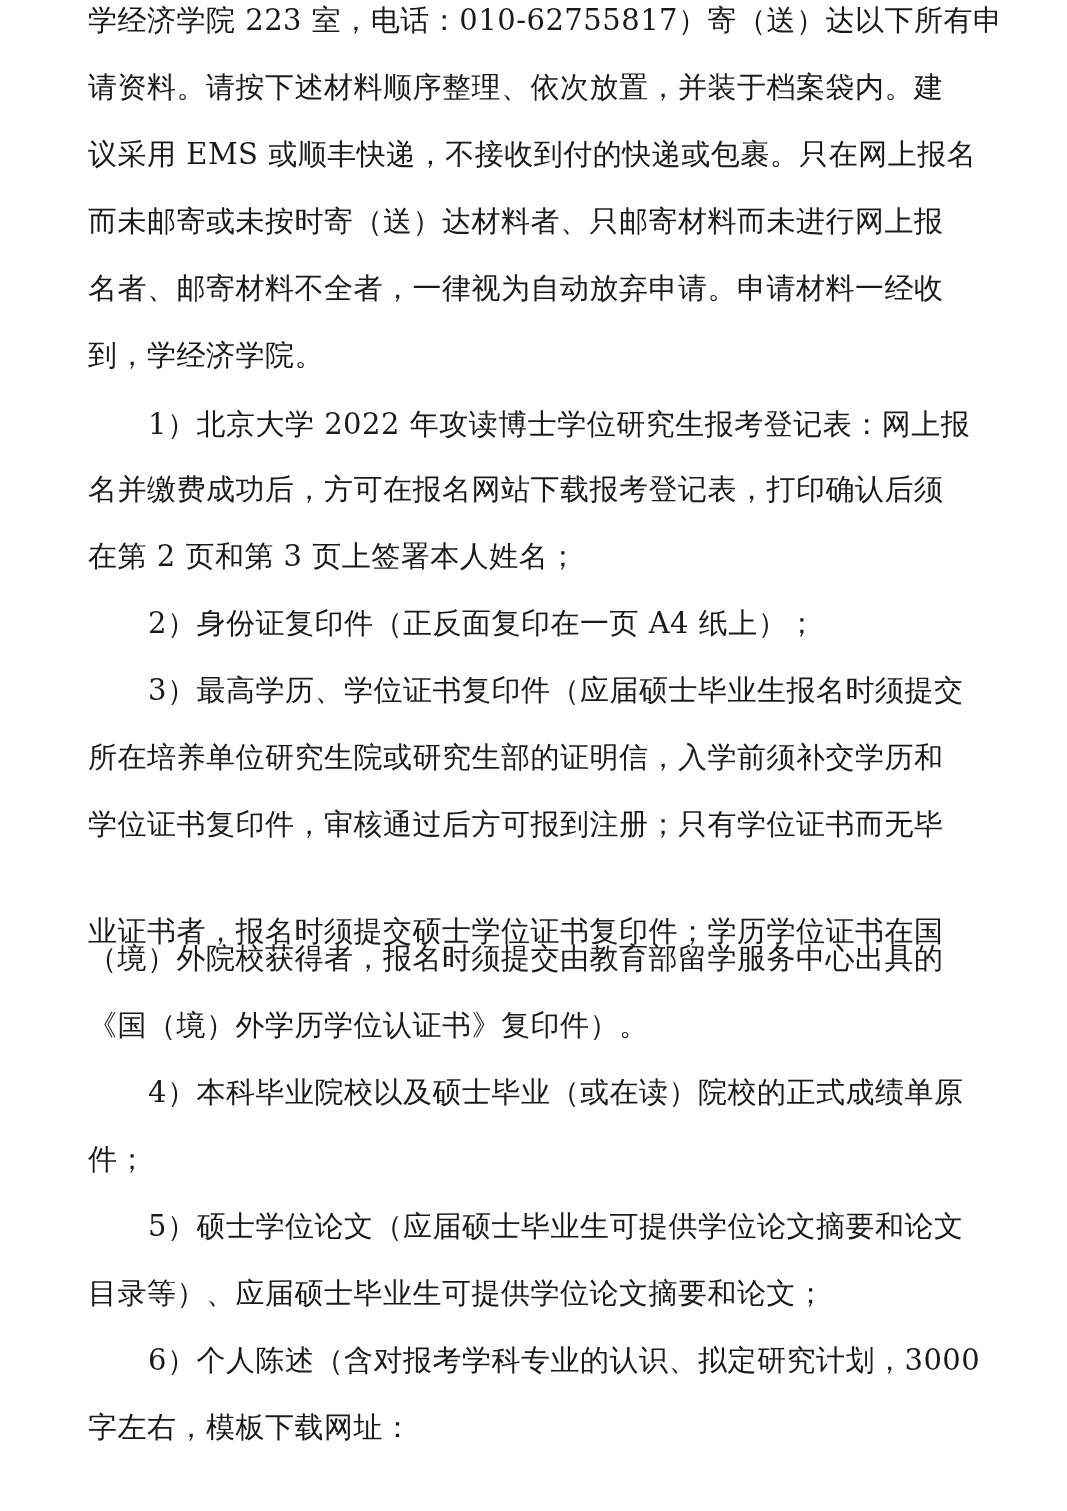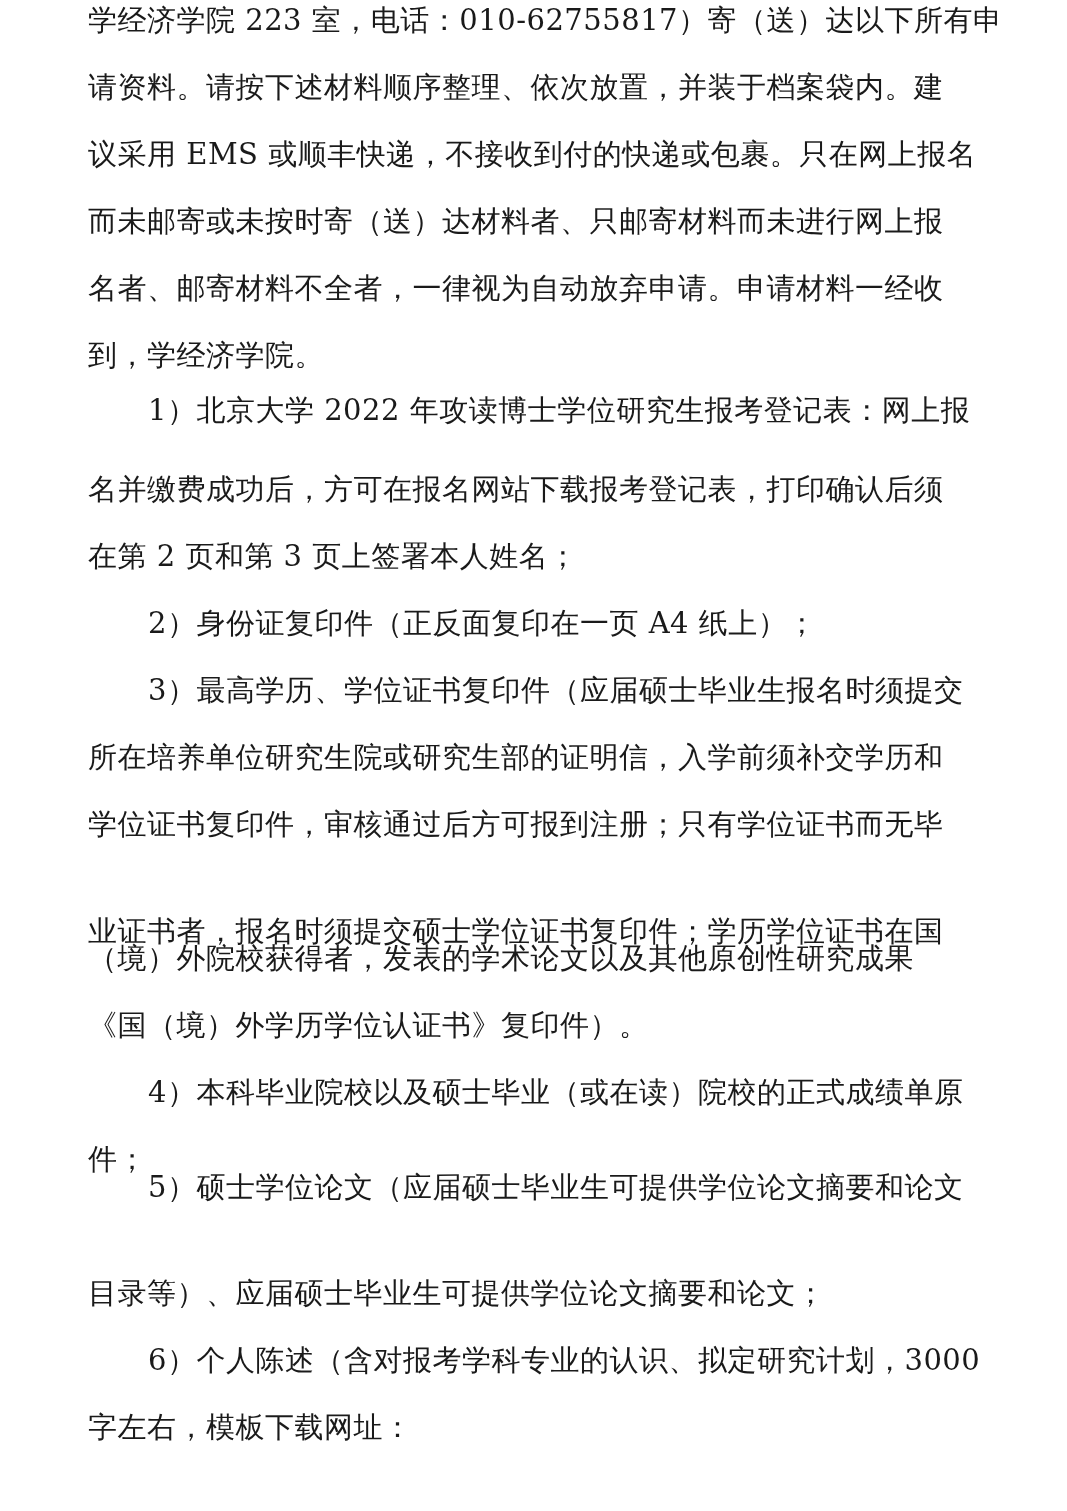--- a/index.html
+++ b/index.html
@@ -44,45 +44,45 @@
   <div>
     <div class="line" style="top:0px">学经济学院 223 室，电话：010-62755817）寄（送）达以下所有申</div>
     <div class="line" style="top:67px">请资料。请按下述材料顺序整理、依次放置，并装于档案袋内。建</div>
     <div class="line" style="top:134px">议采用 EMS 或顺丰快递，不接收到付的快递或包裹。只在网上报名</div>
     <div class="line" style="top:201px">而未邮寄或未按时寄（送）达材料者、只邮寄材料而未进行网上报</div>
     <div class="line" style="top:268px">名者、邮寄材料不全者，一律视为自动放弃申请。申请材料一经收</div>
     <div class="line" style="top:335px">到，学经济学院。</div>
   </div>
 
   <div>
-    <div class="line indent" style="top:390px">1）北京大学 2022 年攻读博士学位研究生报考登记表：网上报</div>
+    <div class="line indent" style="top:404px">1）北京大学 2022 年攻读博士学位研究生报考登记表：网上报</div>
     <div class="line" style="top:469px">名并缴费成功后，方可在报名网站下载报考登记表，打印确认后须</div>
     <div class="line" style="top:536px">在第 2 页和第 3 页上签署本人姓名；</div>
   </div>
 
   <div>
     <div class="line indent" style="top:603px">2）身份证复印件（正反面复印在一页 A4 纸上）；</div>
   </div>
 
   <div>
     <div class="line indent" style="top:670px">3）最高学历、学位证书复印件（应届硕士毕业生报名时须提交</div>
     <div class="line" style="top:737px">所在培养单位研究生院或研究生部的证明信，入学前须补交学历和</div>
     <div class="line" style="top:804px">学位证书复印件，审核通过后方可报到注册；只有学位证书而无毕</div>
     <div class="line" style="top:911px">业证书者，报名时须提交硕士学位证书复印件；学历学位证书在国</div>
-    <div class="line" style="top:938px">（境）外院校获得者，发表的学术论文以及其他原创性研究成果</div>
+    <div class="line" style="top:938px">（境）外院校获得者，报名时须提交由教育部留学服务中心出具的</div>
     <div class="line" style="top:1005px">《国（境）外学历学位认证书》复印件）。</div>
   </div>
 
   <div>
     <div class="line indent" style="top:1072px">4）本科毕业院校以及硕士毕业（或在读）院校的正式成绩单原</div>
     <div class="line" style="top:1139px">件；</div>
   </div>
 
   <div>
-    <div class="line indent" style="top:1167px">5）硕士学位论文（应届硕士毕业生可提供学位论文摘要和论文</div>
+    <div class="line indent" style="top:1206px">5）硕士学位论文（应届硕士毕业生可提供学位论文摘要和论文</div>
     <div class="line" style="top:1273px">目录等）、应届硕士毕业生可提供学位论文摘要和论文；</div>
   </div>
 
   <div>
     <div class="line indent" style="top:1340px">6）个人陈述（含对报考学科专业的认识、拟定研究计划，3000</div>
     <div class="line" style="top:1407px">字左右，模板下载网址：</div>
   </div>
 
 </div>
 

